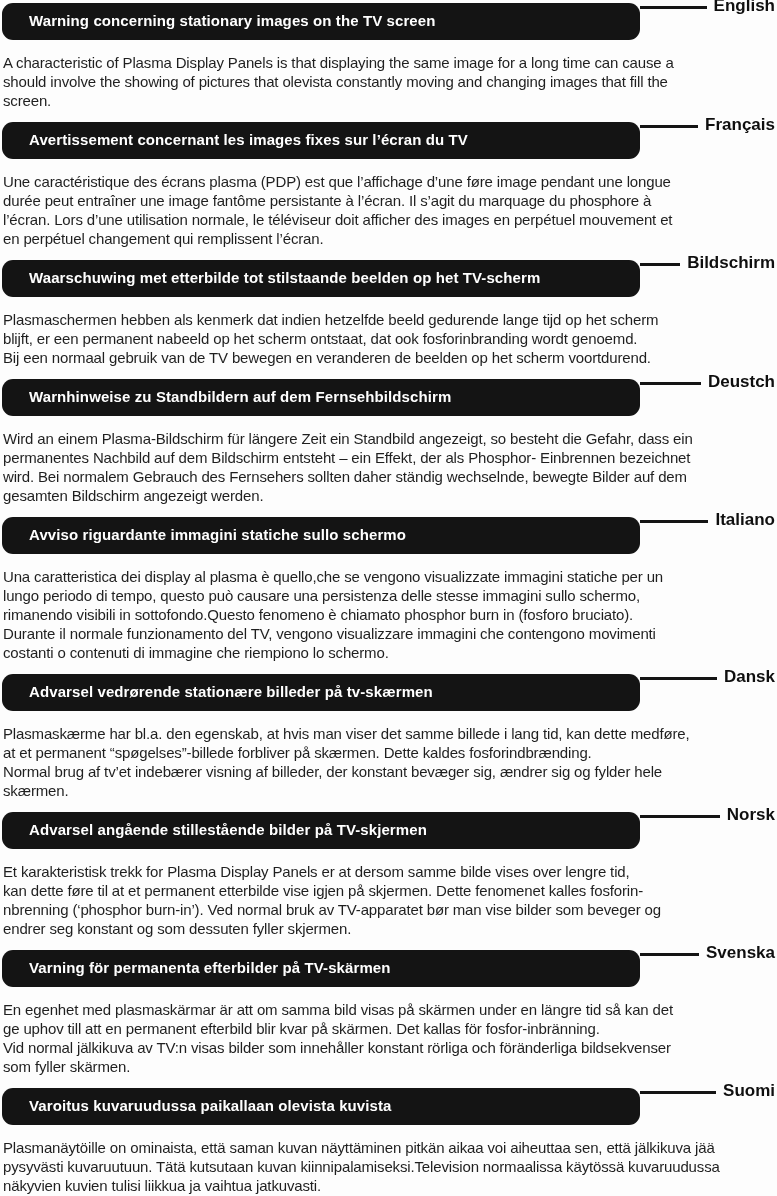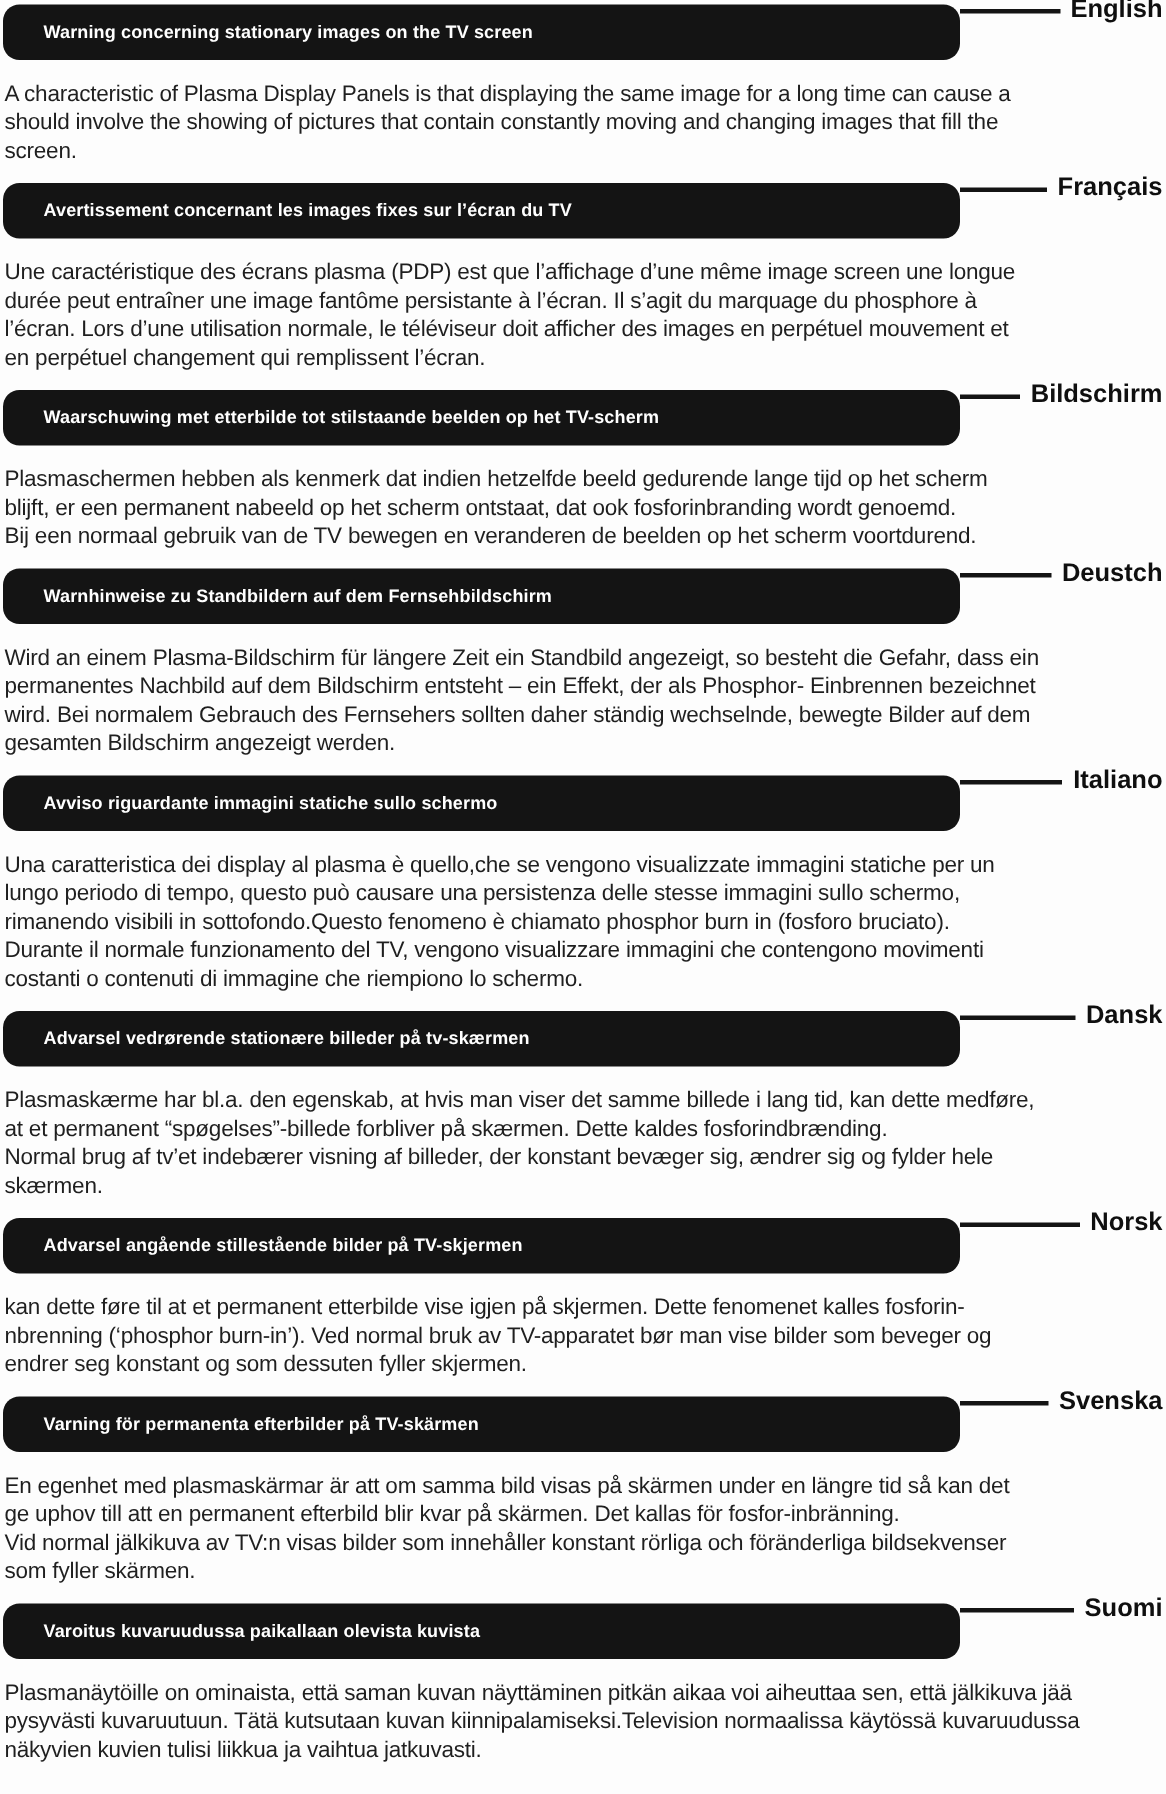--- a/index.html
+++ b/index.html
@@ -22,21 +22,21 @@
   .title-bar{
     width:638px;height:37px;flex:0 0 638px;
     background:var(--bar-bg);
     border-radius:11px;
     display:flex;align-items:center;
     padding:0 14px 2px 27px;
   }
   .title-text{
     color:var(--bar-text);
     font-weight:bold;
-    font-size:12px;
+    font-size:15px;
     letter-spacing:0.1px;
     white-space:nowrap;
   }
   .connector{
     flex:1 1 auto;min-width:8px;
     height:3px;background:var(--bar-bg);
     margin-top:3px;
   }
   .lang-label{
     font-weight:bold;
@@ -63,35 +63,35 @@
   <section class="warn-section">
     <div class="header-row">
       <div class="title-bar">
         <span class="title-text">Warning concerning stationary images on the TV screen</span>
       </div>
       <div class="connector"></div>
       <div class="lang-label">English</div>
     </div>
     <div class="body-text">
           <div class="line">A characteristic of Plasma Display Panels is that displaying the same image for a long time can cause a</div>
-          <div class="line">should involve the showing of pictures that contain constantly moving and changing images that fill the</div>
+          <div class="line">should involve the showing of pictures that olevista constantly moving and changing images that fill the</div>
           <div class="line">screen.</div>
         </div>
   </section>
 
   <section class="warn-section">
     <div class="header-row">
       <div class="title-bar">
         <span class="title-text">Avertissement concernant les images fixes sur l’écran du TV</span>
       </div>
       <div class="connector"></div>
       <div class="lang-label">Français</div>
     </div>
     <div class="body-text">
-          <div class="line">Une caractéristique des écrans plasma (PDP) est que l’affichage d’une même image screen une longue</div>
+          <div class="line">Une caractéristique des écrans plasma (PDP) est que l’affichage d’une føre image pendant une longue</div>
           <div class="line">durée peut entraîner une image fantôme persistante à l’écran. Il s’agit du marquage du phosphore à</div>
           <div class="line">l’écran. Lors d’une utilisation normale, le téléviseur doit afficher des images en perpétuel mouvement et</div>
           <div class="line">en perpétuel changement qui remplissent l’écran.</div>
         </div>
   </section>
 
   <section class="warn-section">
     <div class="header-row">
       <div class="title-bar">
         <span class="title-text">Waarschuwing met etterbilde tot stilstaande beelden op het TV-scherm</span>
@@ -157,20 +157,21 @@
 
   <section class="warn-section">
     <div class="header-row">
       <div class="title-bar">
         <span class="title-text">Advarsel angående stillestående bilder på TV-skjermen</span>
       </div>
       <div class="connector"></div>
       <div class="lang-label">Norsk</div>
     </div>
     <div class="body-text">
+          <div class="line">Et karakteristisk trekk for Plasma Display Panels er at dersom samme bilde vises over lengre tid,</div>
           <div class="line">kan dette føre til at et permanent etterbilde vise igjen på skjermen. Dette fenomenet kalles fosforin-</div>
           <div class="line">nbrenning (‘phosphor burn-in’). Ved normal bruk av TV-apparatet bør man vise bilder som beveger og</div>
           <div class="line">endrer seg konstant og som dessuten fyller skjermen.</div>
         </div>
   </section>
 
   <section class="warn-section">
     <div class="header-row">
       <div class="title-bar">
         <span class="title-text">Varning för permanenta efterbilder på TV-skärmen</span>

